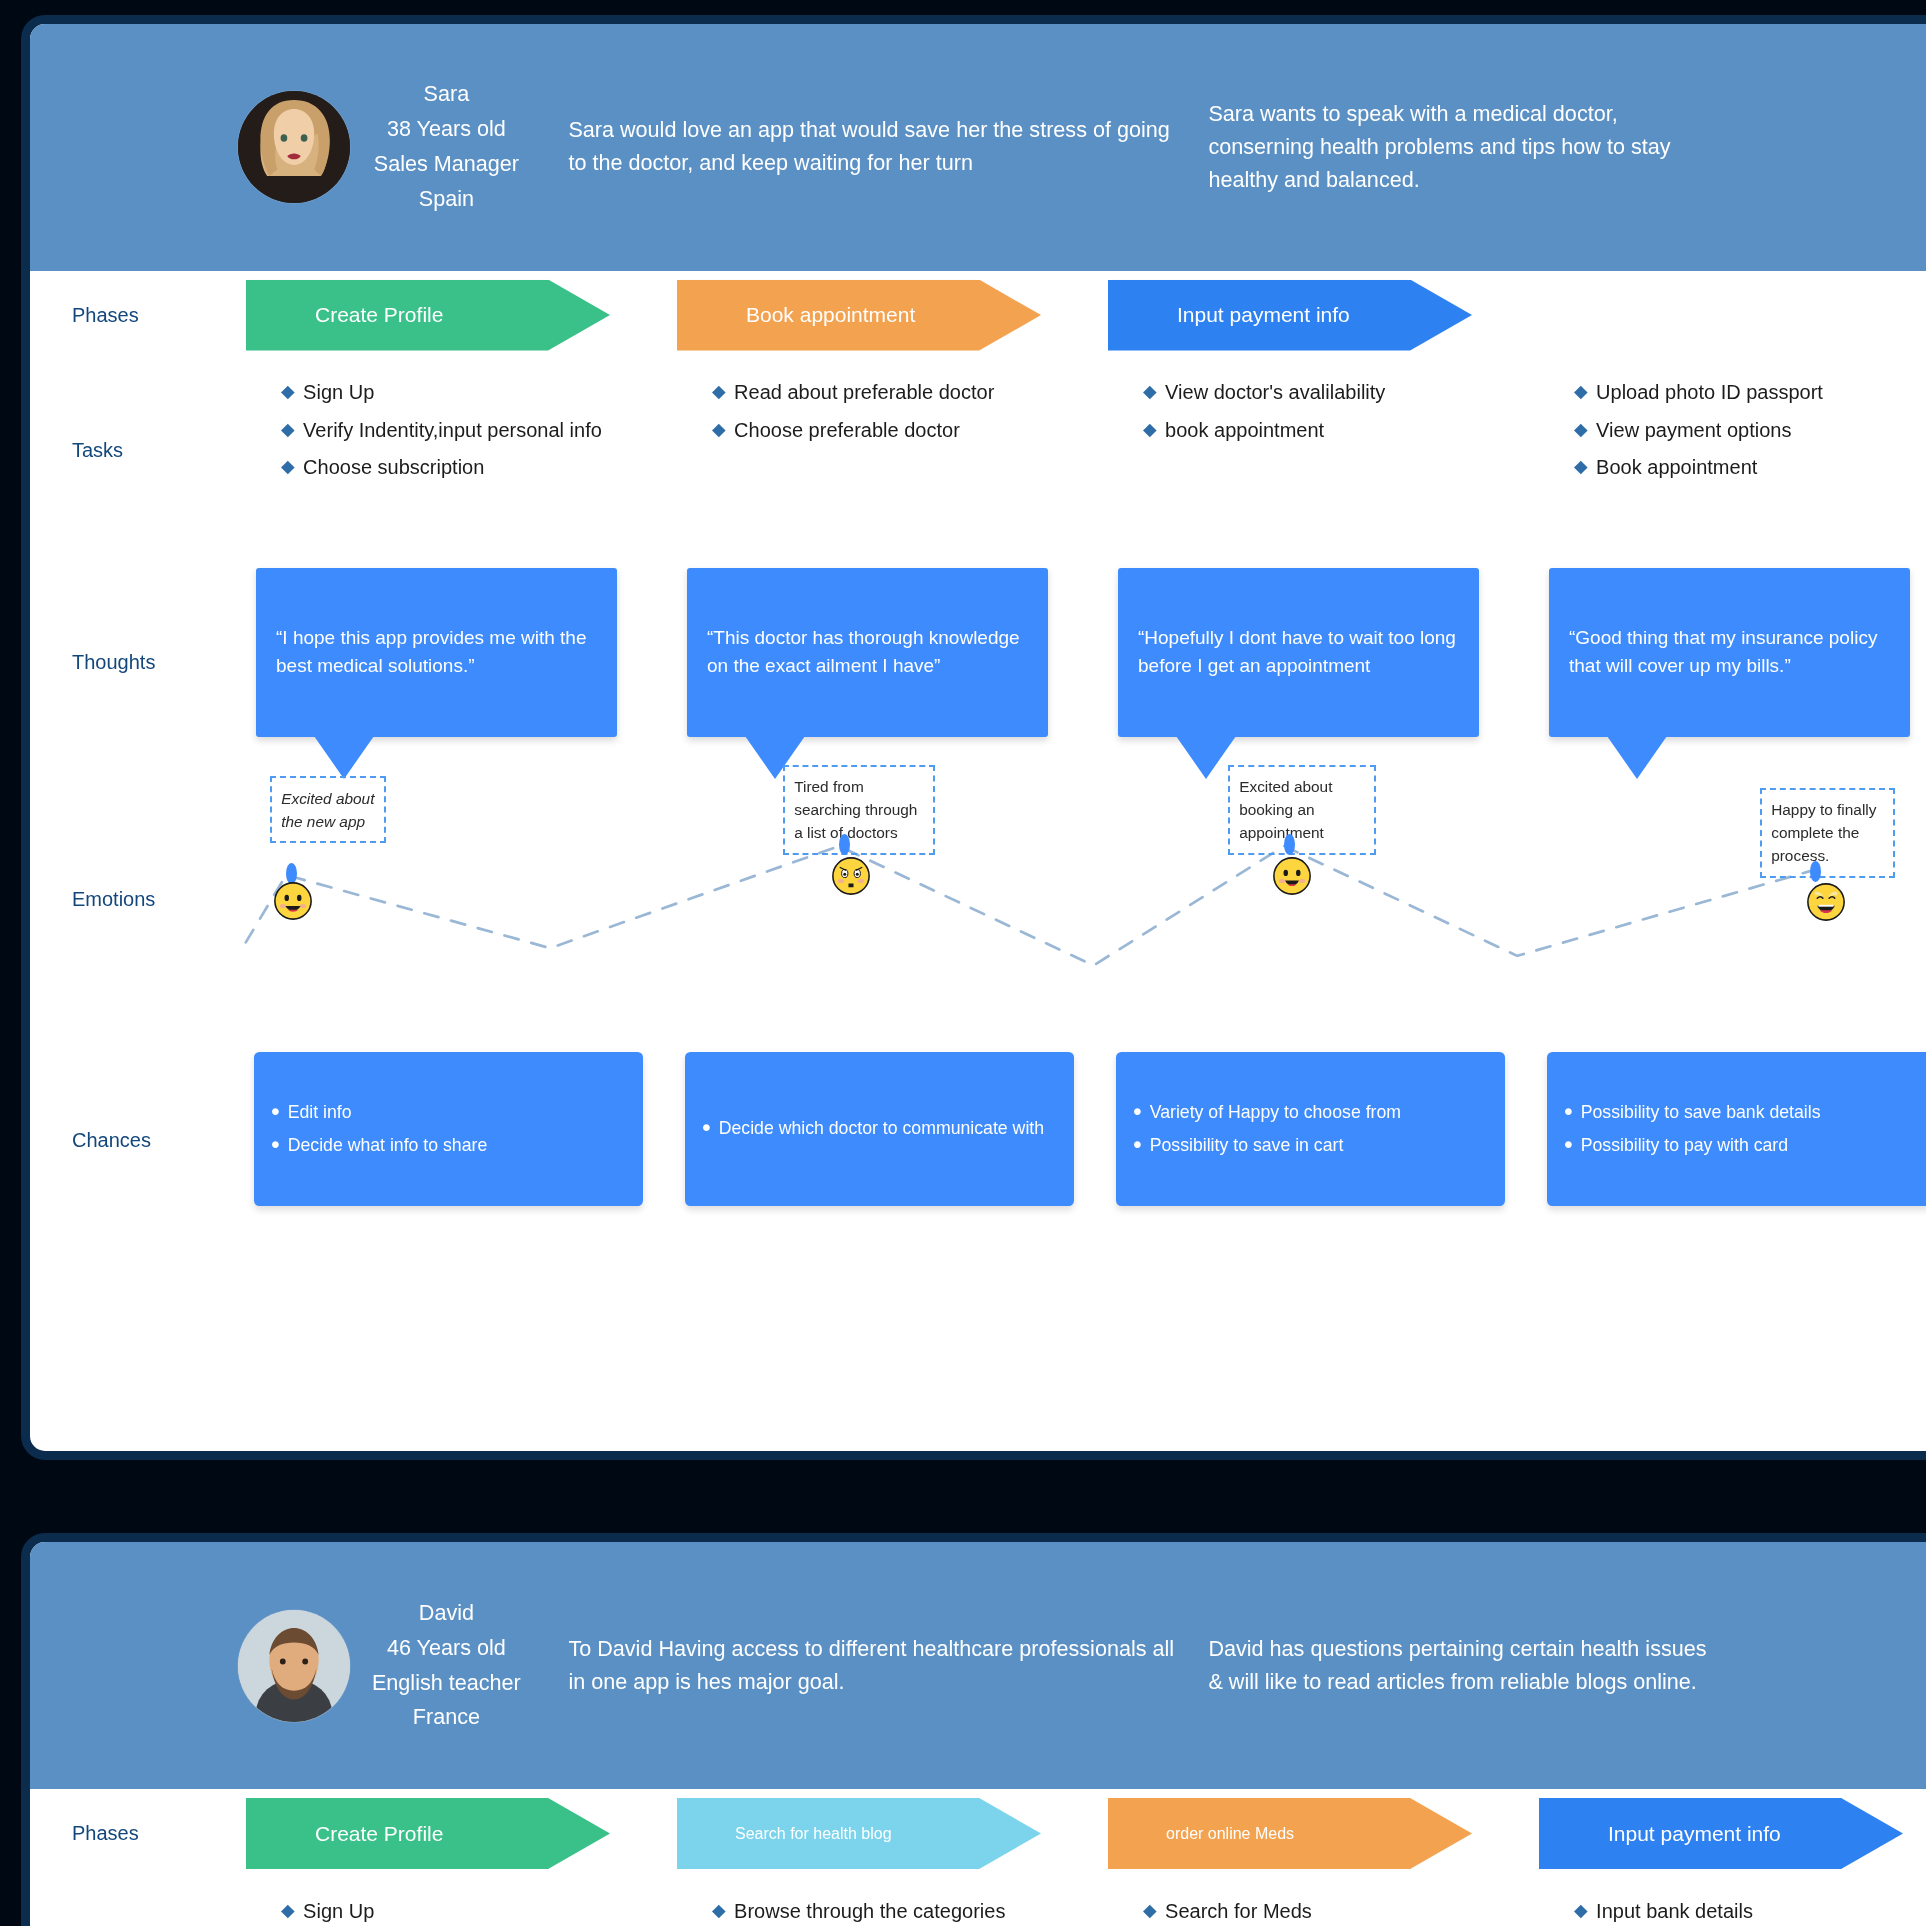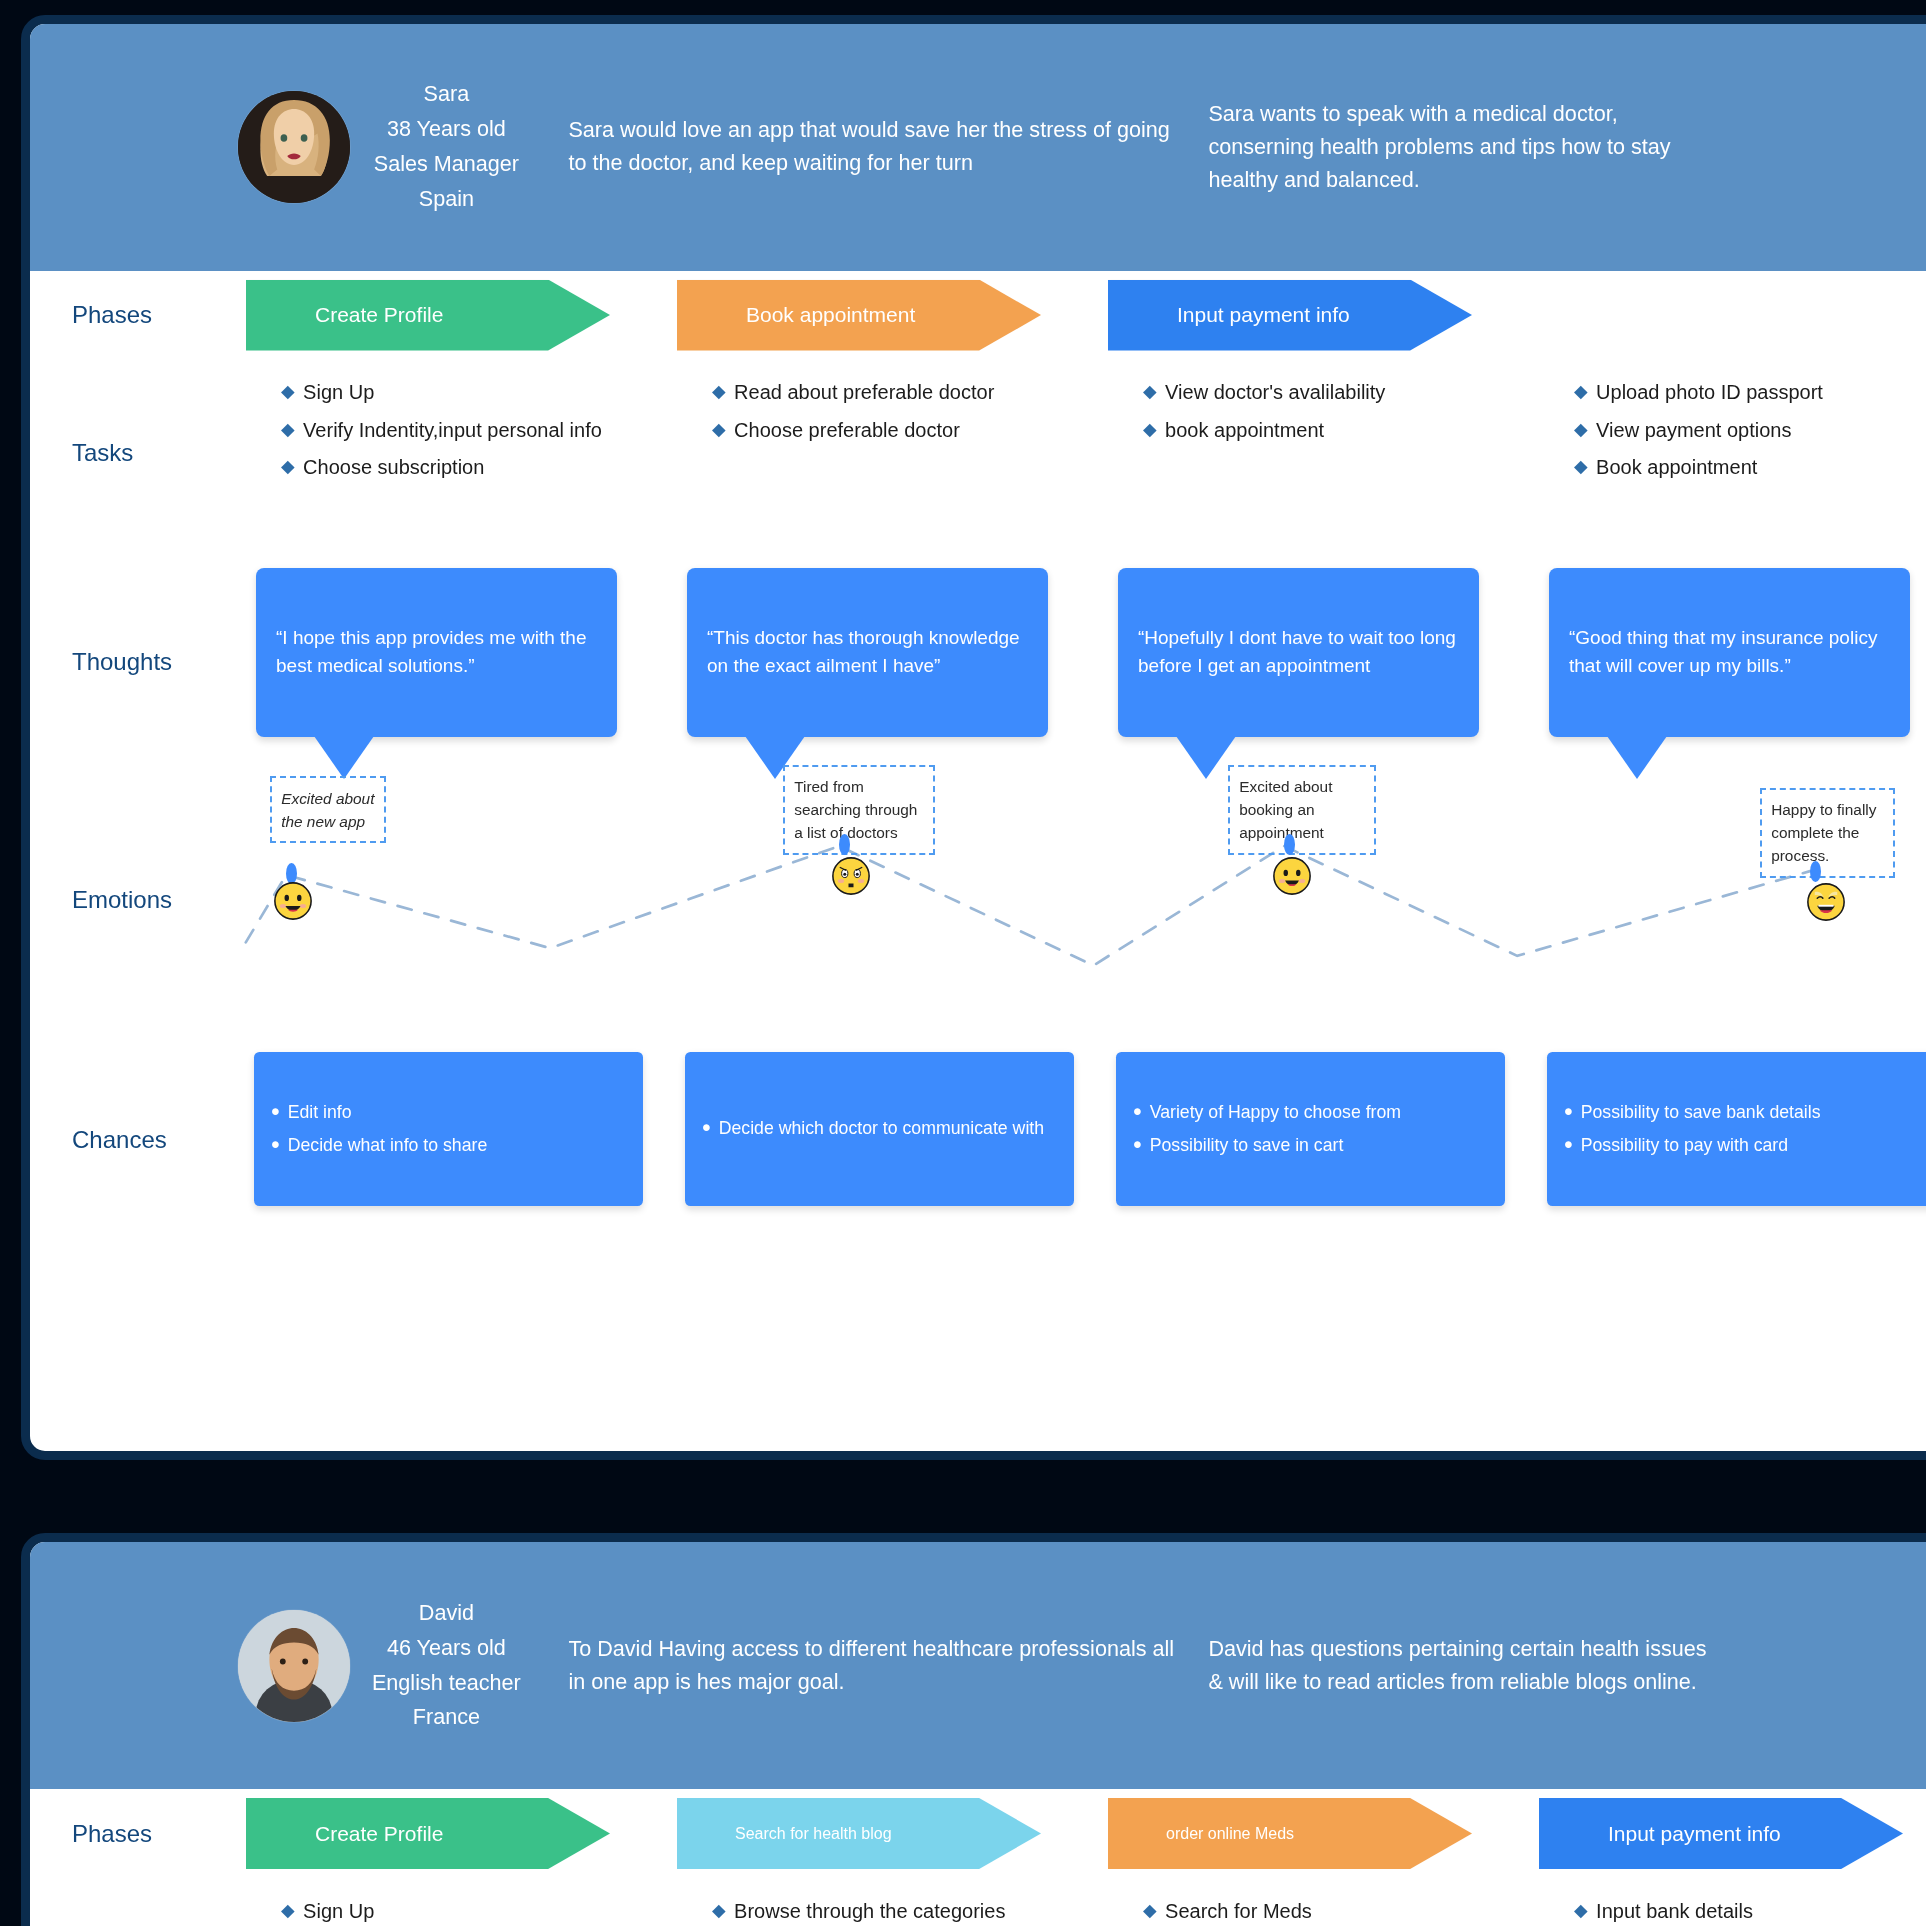--- a/index.html
+++ b/index.html
@@ -59,21 +59,21 @@
     flex:0 0 auto;
   }
   .persona-quote.second{ width:508px; margin-left:31px;}
 
   
   .rows{ position:relative; padding:0 0 15.4px 0;}
   .row{ position:relative; display:flex; }
   .row-label{
     width:216px; flex:0 0 216px;
     color:#13477c;
-    font-size:24px;
+    font-size:20px;
     display:flex; align-items:center;
     padding-left:42px;
   }
   .row-cols{ position:relative; flex:1; display:flex; }
   .col{ width:431px; flex:0 0 431px; position:relative; }
 
   
   .row-phases{ height:89px; align-items:center; }
   .chev{
     position:relative;
@@ -110,21 +110,21 @@
 
   
   .row-thoughts{ min-height:216px; padding-top:11.6px;}
   .row-thoughts .row-label{ align-items:center; }
   .bubble-wrap{ padding-left:10px; padding-top:7.7px; position:relative;}
   .bubble{
     position:relative;
     width:361px;
     min-height:169px;
     background:#3d8bfd;
-    border-radius:8px;
+    border-radius:3px;
     color:#ffffff;
     font-size:19px;
     line-height:1.52;
     padding:36px 20px;
     display:flex; align-items:center;
     box-shadow:0 3.9px 7.7px rgba(0,0,0,.14);
   }
   .bubble:after{
     content:"";
     position:absolute;

